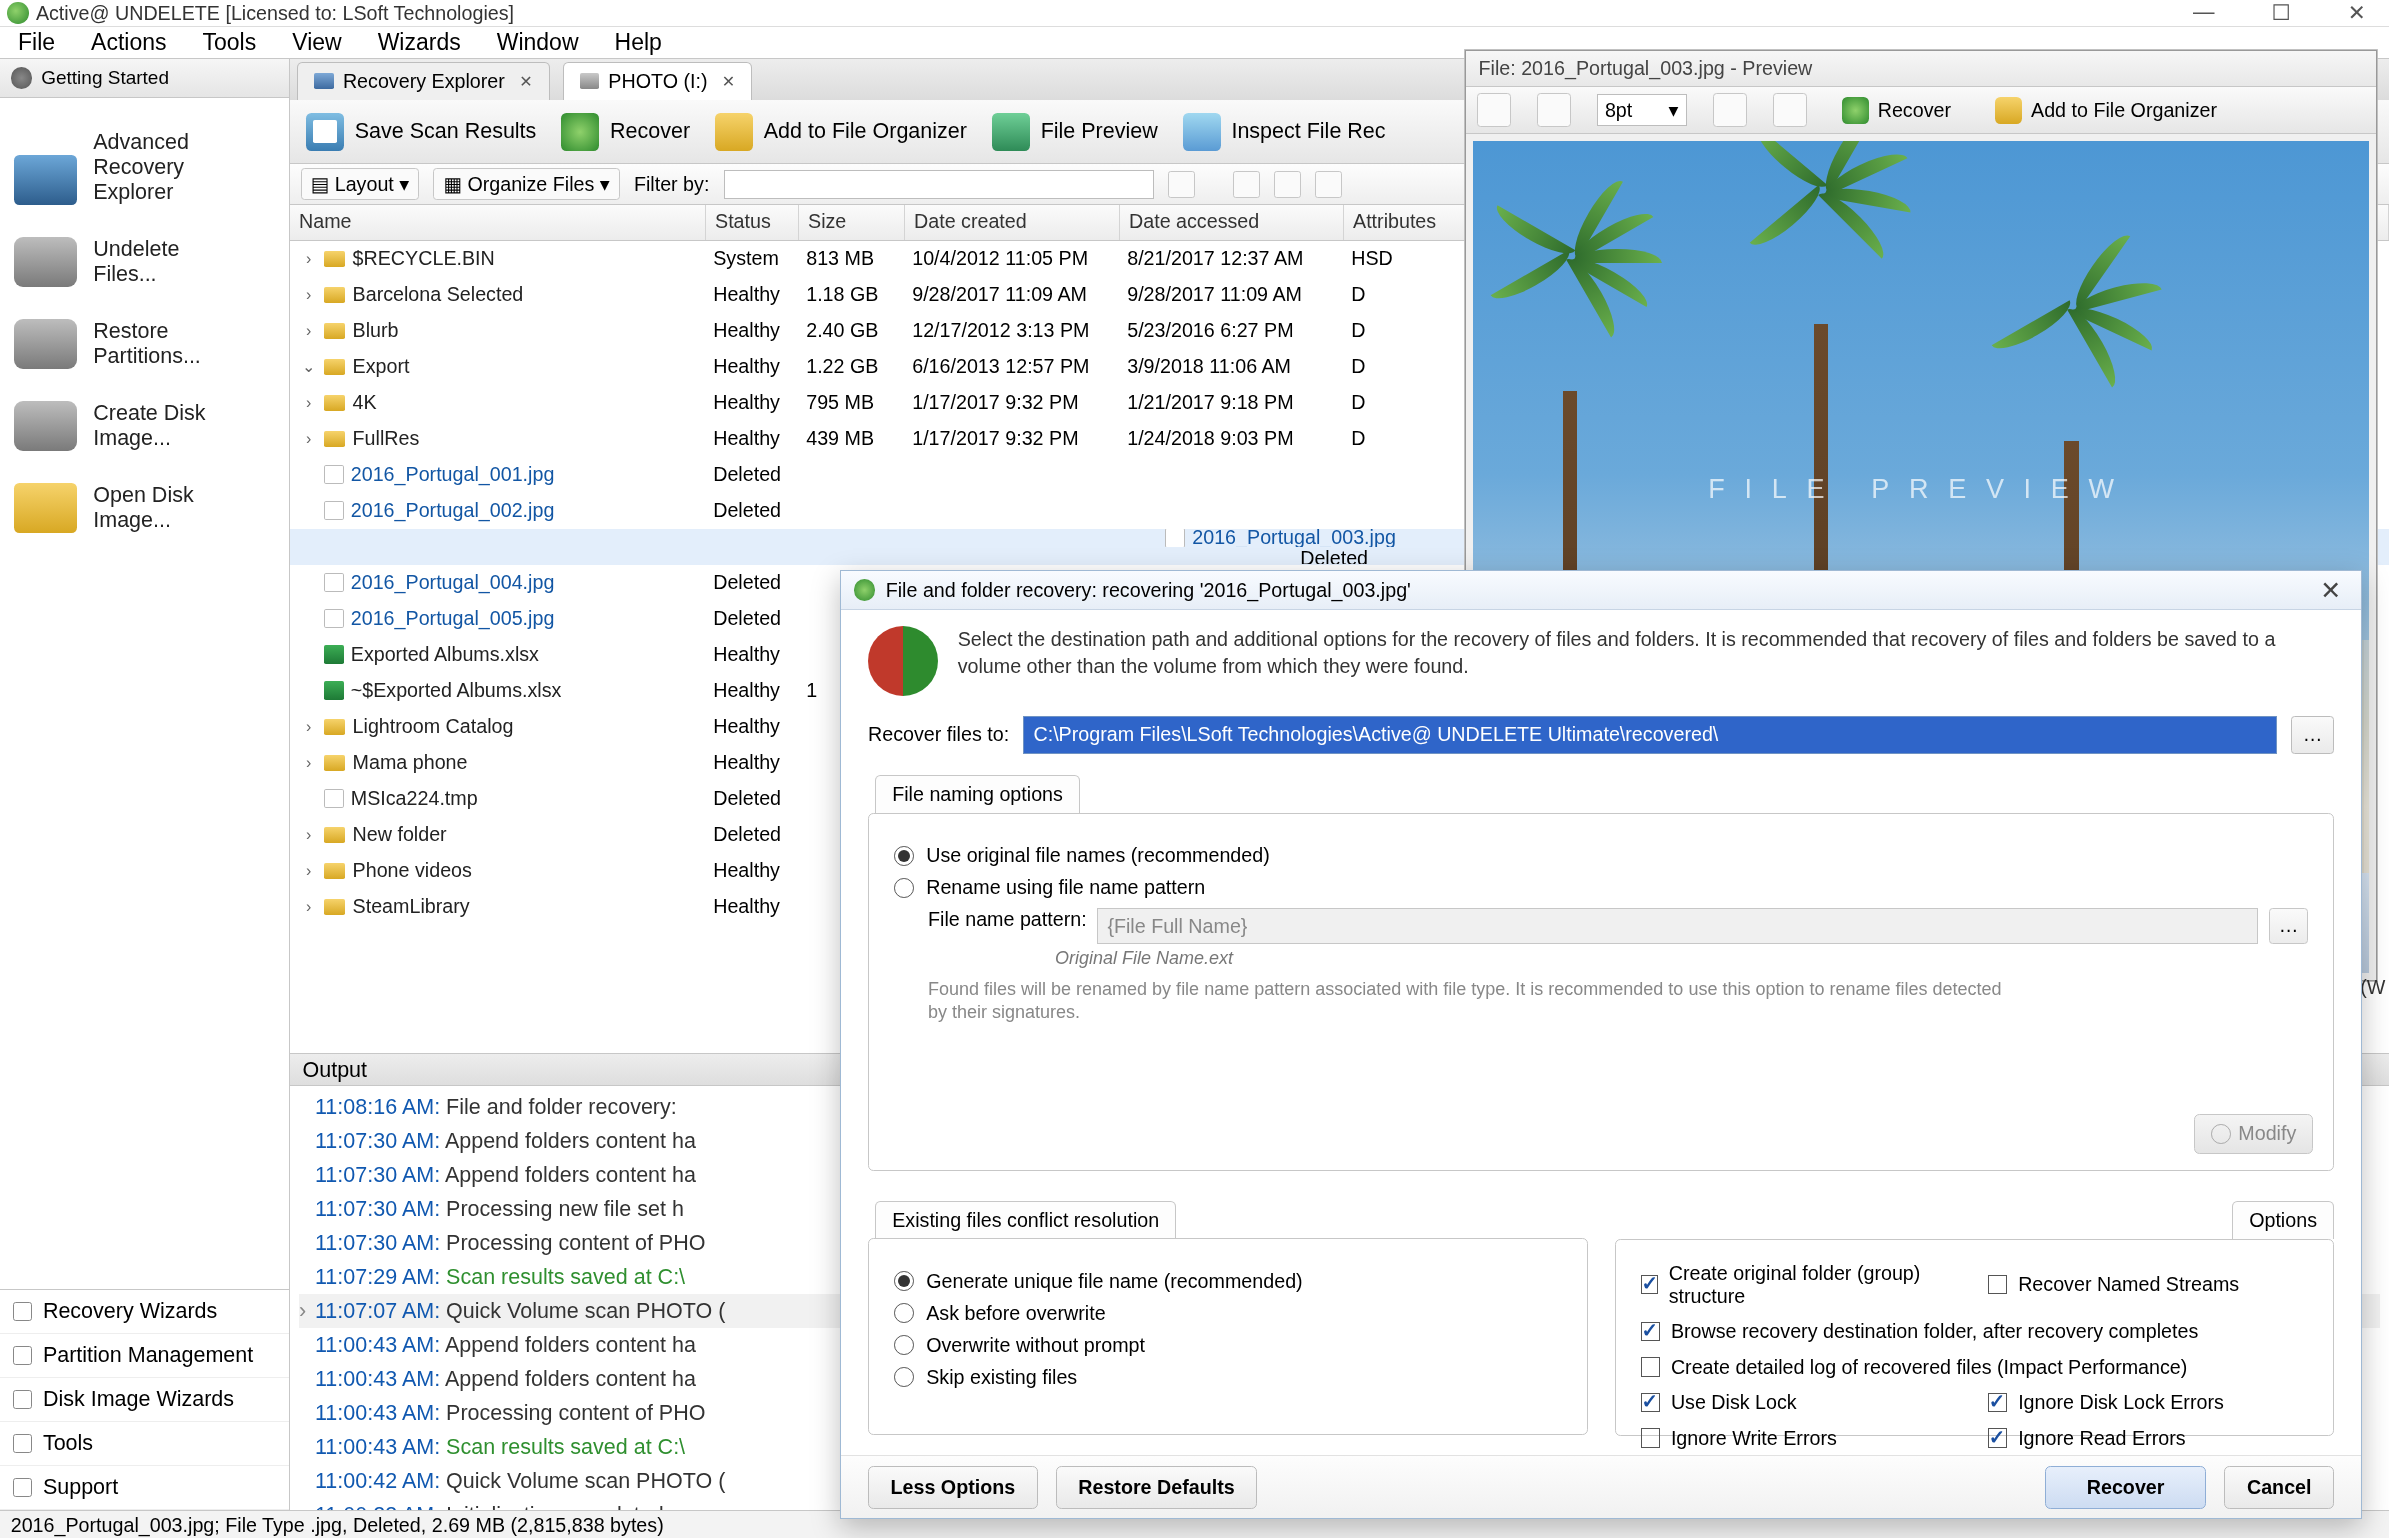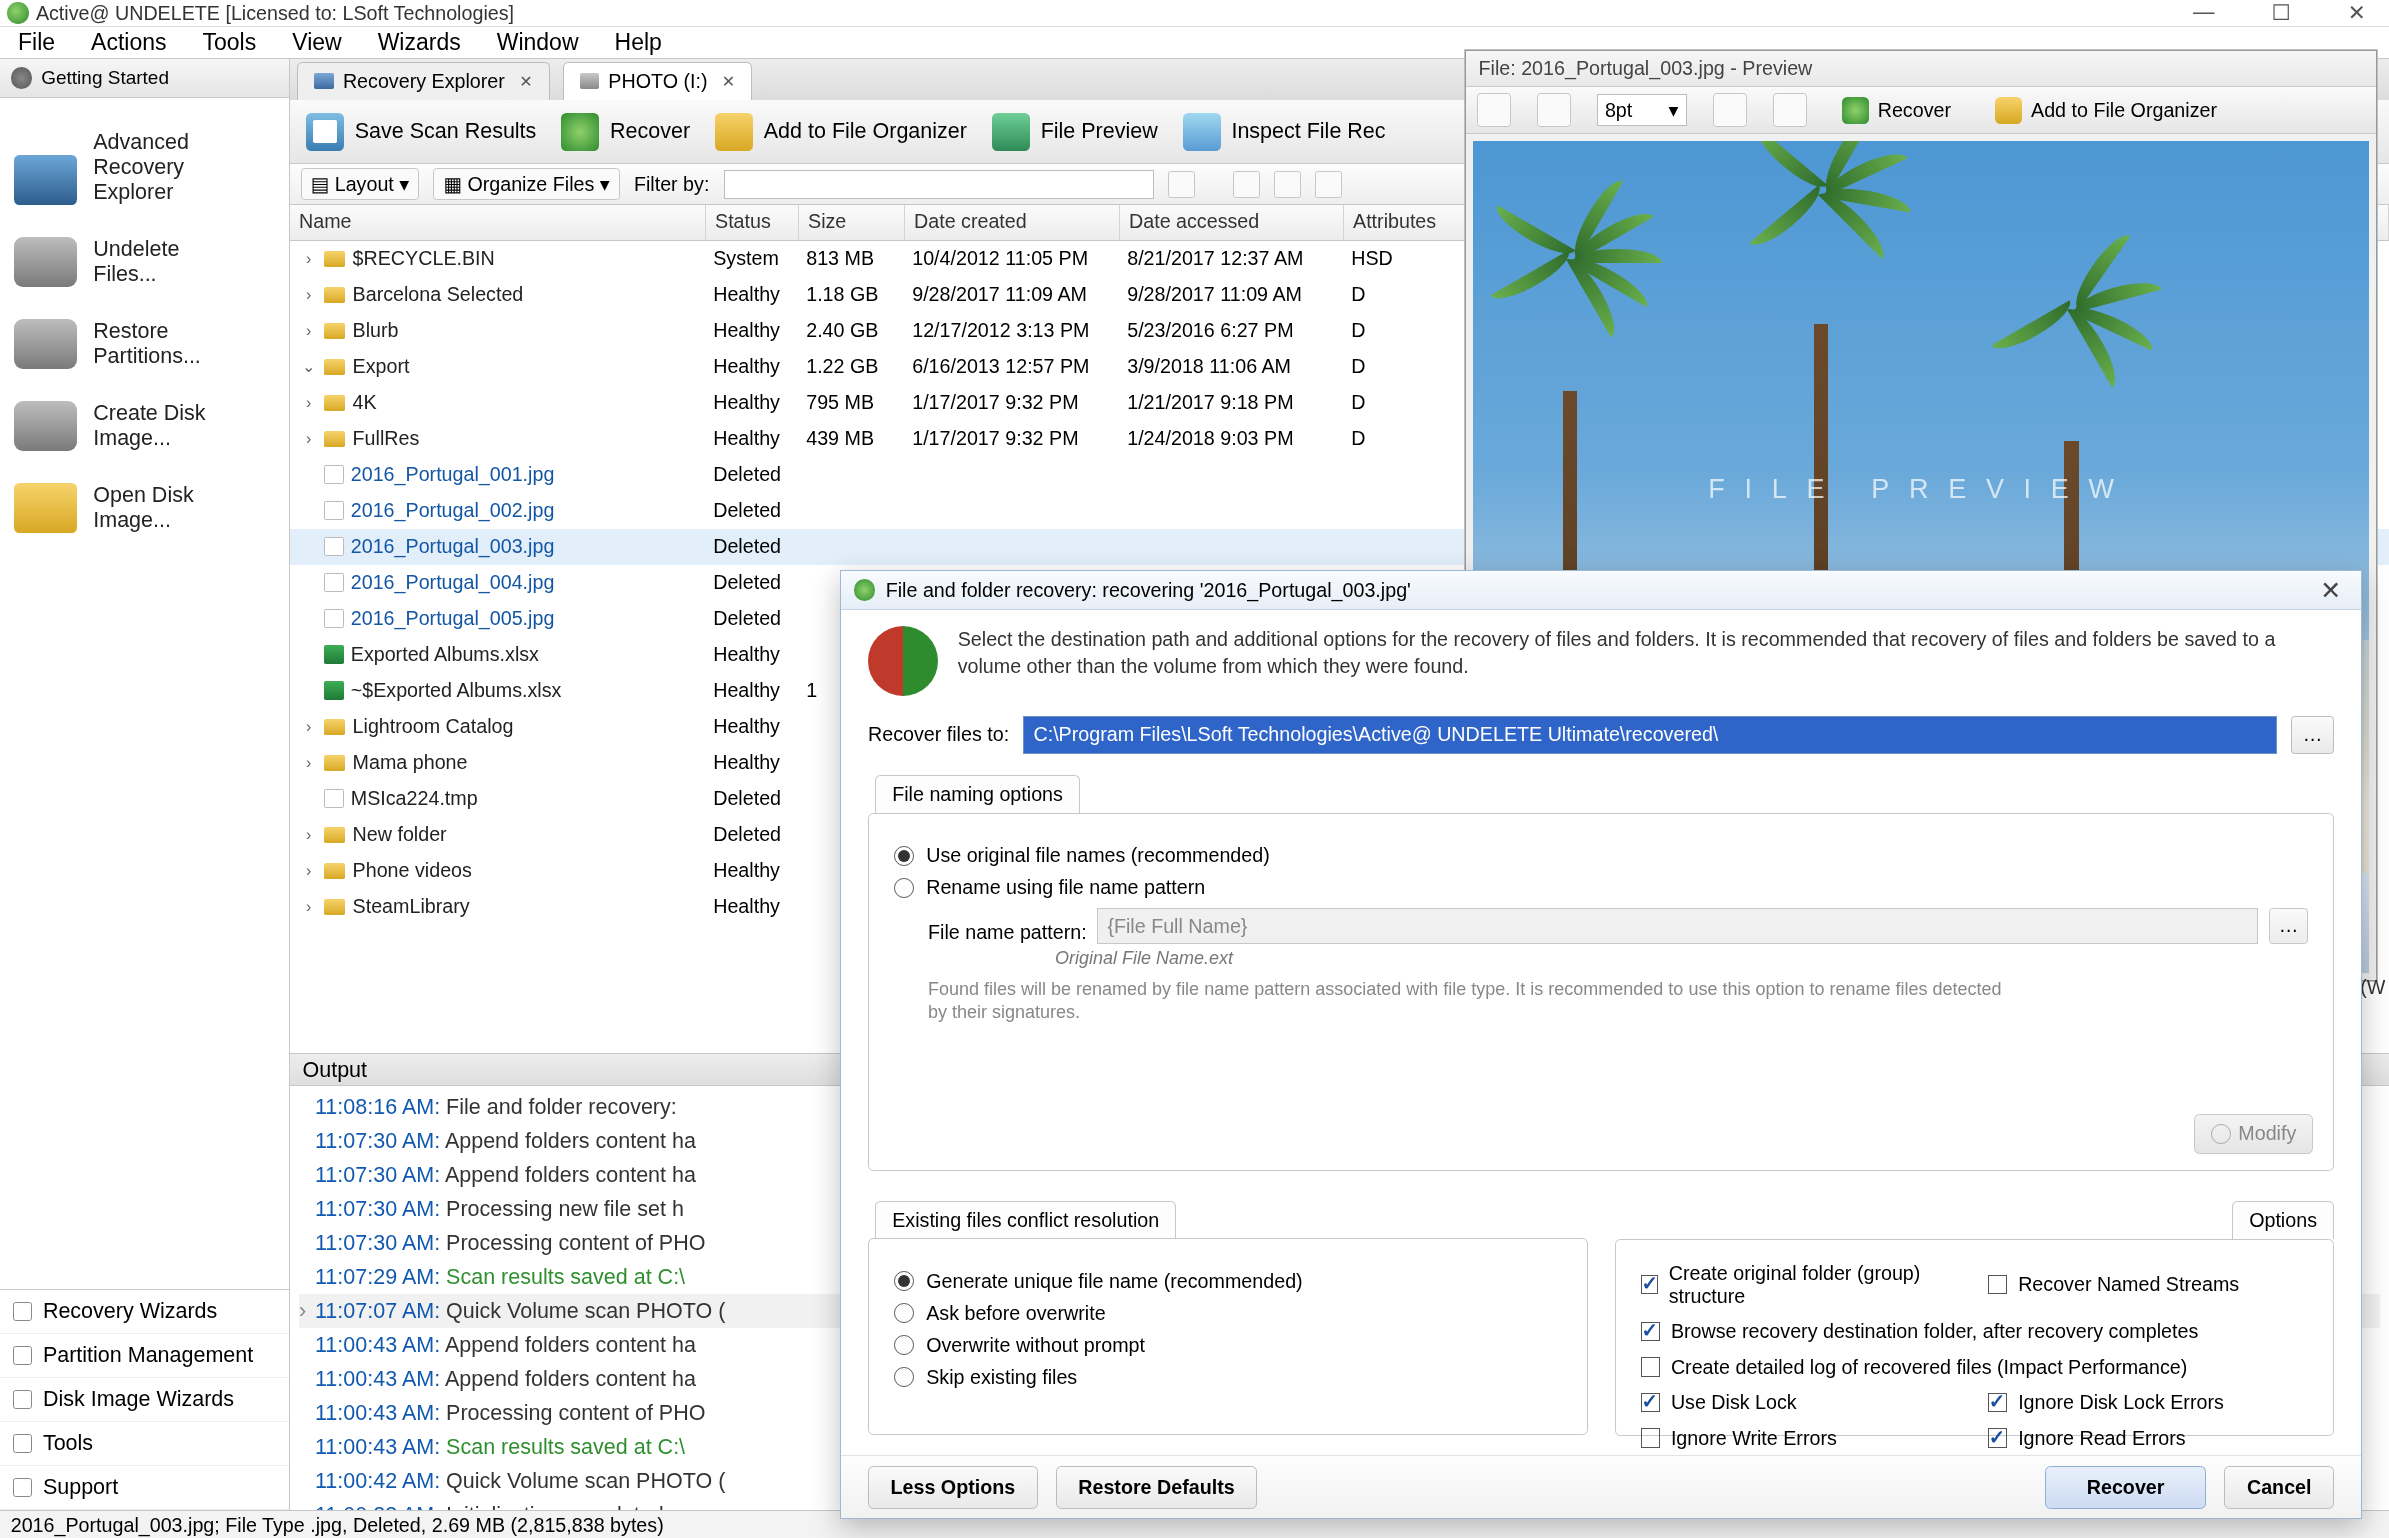--- a/index.html
+++ b/index.html
@@ -55,21 +55,21 @@
 .subtoolbar .sbtn{ display:flex; align-items:center; gap:5.4px; padding:3.6px 9px; border:0.9px solid #c7c7c7; border-radius:3.6px; background:#fafafa;}
 .subtoolbar input.filter{ width:430px; height:29px; border:0.9px solid #bdbdbd; padding:0 7.2px; font-size:18px;}
 .subtoolbar .mini{ width:27px; height:27px; border:0.9px solid #c7c7c7; background:#fafafa; border-radius:2.7px;}
 
 
 .table-head{ display:flex; height:36px; background:linear-gradient(#fbfbfb,#ececec); border-bottom:0.9px solid #c7c7c7;}
 .table-head .th{ border-right:0.9px solid #d4d4d4; padding:5.4px 9px; font-size:19.7px; color:#333;}
 .th.name{ width:416px;} .th.status{ width:93px;} .th.size{ width:106px;} .th.created{ width:215px;} .th.accessed{ width:224px;} .th.attr{ flex:1;}
 .table-body{ flex:1; overflow:hidden; font-size:19.7px;}
 .row{ display:flex; align-items:center; height:36px; border-bottom:0.9px solid transparent;}
-.row.sel{ background:#e3eefb;}
+.row.sel{ background:#e3eefb;flex-direction:column;}
 .cell.name{ width:416px; display:flex; align-items:center; gap:7.2px; padding-left:10.7px;}
 .cell.status{ width:93px;} .cell.size{ width:106px;} .cell.created{ width:215px;} .cell.accessed{ width:224px;} .cell.attr{ flex:1;}
 .cell{ padding:0 7.2px; white-space:nowrap; overflow:hidden;}
 .tree-toggle{ width:16px; text-align:center; color:#666; font-size:16px;}
 .folder-ic{ width:21.5px; height:16px; background:linear-gradient(#f6d36b,#d8a823); border-radius:1.8px; flex-shrink:0;}
 .file-ic{ width:19.7px; height:19.7px; background:#fff; border:0.9px solid #bbb; border-radius:1.8px; flex-shrink:0;}
 .file-ic.xls{ background:linear-gradient(#3cae55,#1e7a36); border:none;}
 .indent1{ padding-left:27px;}
 .name-text{ color:#222;} .name-text.link{ color:#1256a4;}
 
@@ -117,21 +117,21 @@
 .dest-row{ display:flex; align-items:center; gap:14.3px; margin-bottom:21.5px;}
 .dest-row input{ flex:1; height:38px; border:0.9px solid #6f93c3; padding:0 9px; font-size:19.7px;}
 .dest-row input.hl{ background:#2f65c9; color:#fff;}
 .dest-row .browse{ width:43px; height:38px; border:0.9px solid #bcbcbc; background:linear-gradient(#fafafa,#eaeaea); border-radius:3.6px; text-align:center; line-height:34px;}
 
 .field-tab{ display:inline-block; padding:7.2px 16px; border:0.9px solid #c7c7c7; border-bottom:none; border-radius:5.4px 5.4px 0 0; background:#fdfdfd; font-size:19.7px; margin-left:7.2px;}
 .field-box{ border:0.9px solid #c7c7c7; border-radius:5.4px; padding:21.5px 25px 18px 25px; margin-top:-0.9px; position:relative;}
 .radio-row{ display:flex; align-items:center; gap:12.5px; margin:9px 0; font-size:19.7px;}
 .radio-row .radio{ width:19.7px; height:19.7px; border:1.8px solid #555; border-radius:50%; position:relative;}
 .radio-row .radio.checked::after{ content:""; position:absolute; inset:2.7px; background:#333; border-radius:50%;}
-.pattern-row{ display:flex; align-items:flex-end; gap:10.7px; margin:7.2px 0 3.6px 34px;}
+.pattern-row{ display:flex; align-items:flex-start; gap:10.7px; margin:7.2px 0 3.6px 34px;}
 .pattern-row input{ flex:1; height:36px; border:0.9px solid #c7c7c7; background:#f0f0f0; color:#888; padding:0 9px; font-size:19.7px;}
 .pattern-row .browse{ width:39px; height:36px; border:0.9px solid #c7c7c7; background:linear-gradient(#fafafa,#ececec); border-radius:3.6px; text-align:center; line-height:32px;}
 .hint{ font-style:italic; color:#777; margin-left:161px; font-size:18px;}
 .hint2{ color:#888; font-size:18px; margin:9px 0 0 34px; line-height:23px; max-width:1075px;}
 .modify-btn{ position:absolute; right:19.7px; bottom:16px; display:flex; align-items:center; gap:7.2px; padding:7.2px 16px; border:0.9px solid #c7c7c7; border-radius:5.4px; background:linear-gradient(#f4f4f4,#e5e5e5); color:#888; font-size:19.7px;}
 .modify-btn .ico{ width:19.7px; height:19.7px; border:1.8px solid #aaa; border-radius:50%;}
 
 .two-col{ display:flex; gap:27px; margin-top:30px;}
 .two-col .col{ flex:1; position:relative;}
 .check-grid{ display:grid; grid-template-columns:1fr 1fr; gap:12.5px 27px;}

